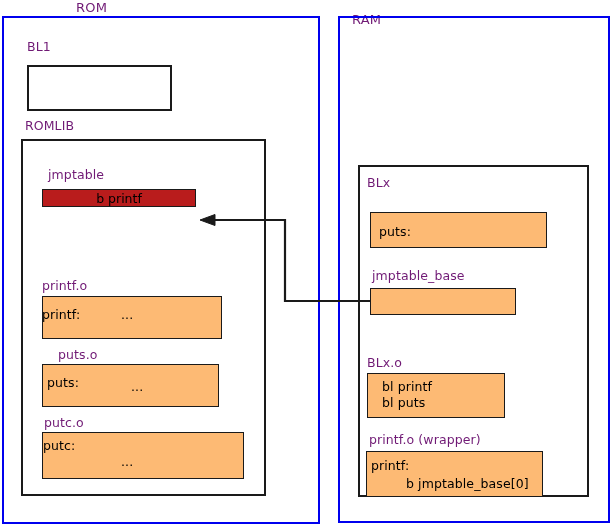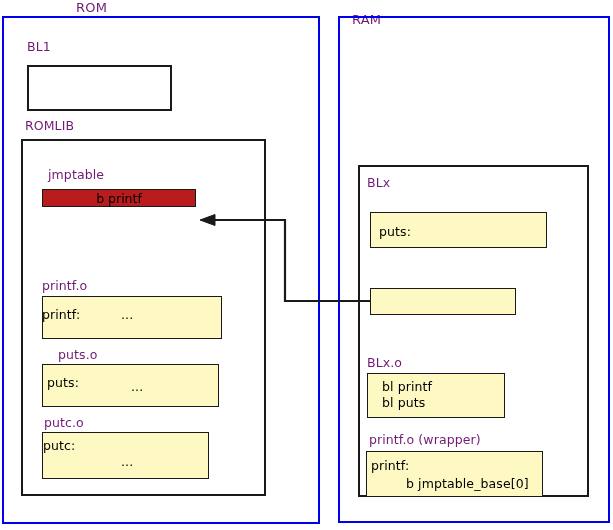--- a/index.html
+++ b/index.html
@@ -32,21 +32,21 @@
     letter-spacing: 0.2px;
   }
 
   
   .box {
     border: 2px solid #1a1a1a;
     background: #ffffff;
   }
   .box-thin {
     border: 1.6px solid #1a1a1a;
-    background: #fef9c3;
+    background: #fdba74;
   }
 
   .label {
     font-size: 12.5px;
     color: #701a75;
     white-space: nowrap;
     letter-spacing: 0.1px;
   }
 
   .code {
@@ -104,35 +104,36 @@
     <div class="abs code" style="left:78px; top:10px;">...</div>
   </div>
 
   <div class="abs label" style="left:58px; top:347px;">puts.o</div>
   <div class="abs box-thin" style="left:42px; top:364px; width:177px; height:43px;">
     <div class="abs code" style="left:4px; top:10px;">puts:</div>
     <div class="abs code" style="left:88px; top:14px;">...</div>
   </div>
 
   <div class="abs label" style="left:44px; top:415px;">putc.o</div>
-  <div class="abs box-thin" style="left:42px; top:432px; width:167px; height:47px;">
+  <div class="abs box-thin" style="left:42px; top:432px; width:202px; height:47px;">
     <div class="abs code" style="left:0px; top:5px;">putc:</div>
     <div class="abs code" style="left:78px; top:21px;">...</div>
   </div>
 
   <div class="abs region-label" style="left:352px; top:0px;margin-top:12px;">RAM</div>
   <div class="abs region" style="left:338px; top:16px; width:272px; height:507px;"></div>
 
   <div class="abs box" style="left:358px; top:165px; width:231px; height:332px;"></div>
   <div class="abs label" style="left:367px; top:175px;">BLx</div>
 
   <div class="abs box-thin" style="left:370px; top:212px; width:177px; height:36px;">
     <div class="abs code" style="left:8px; top:11px;">puts:</div>
   </div>
 
+  <div class="abs label" style="left:372px; top:268px;">jmptable_base</div>
   <div class="abs box-thin" style="left:370px; top:288px; width:146px; height:27px;">
     <div class="abs code" style="left:6px; top:5px;"></div>
   </div>
 
   <div class="abs label" style="left:367px; top:355px;">BLx.o</div>
   <div class="abs box-thin" style="left:367px; top:373px; width:138px; height:45px;">
     <div class="abs code" style="left:14px; top:5px;">bl printf</div>
     <div class="abs code" style="left:14px; top:21px;">bl puts</div>
   </div>
 

